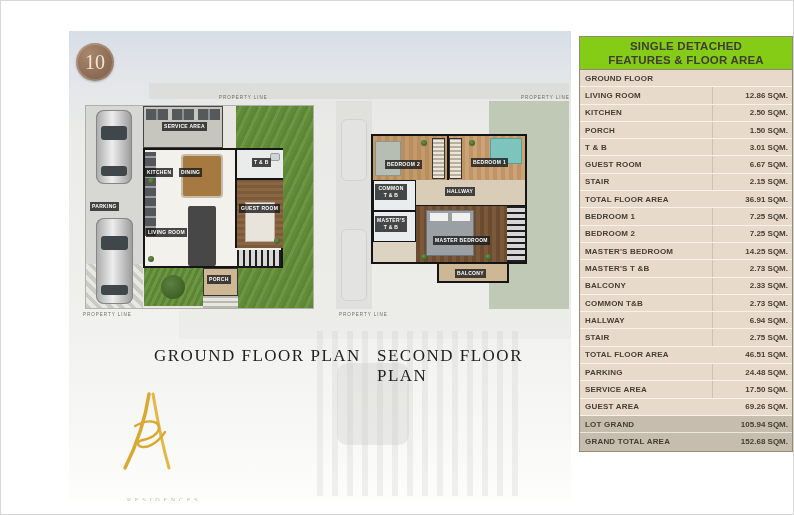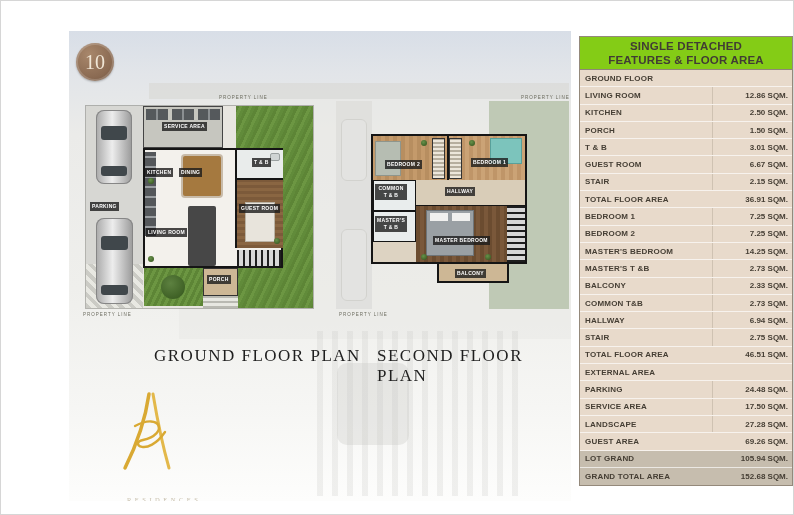--- a/index.html
+++ b/index.html
@@ -311,34 +311,27 @@
           <div class="t-value">6.94 SQM.</div>
         </div>
         <div class="t-row t-data">
           <div class="t-label">STAIR</div>
           <div class="t-value">2.75 SQM.</div>
         </div>
         <div class="t-row t-total">
           <div class="t-label">TOTAL FLOOR AREA</div>
           <div class="t-value">46.51 SQM.</div>
         </div>
-        <div class="t-row t-section">
-          <div class="t-label">EXTERNAL AREA</div>
-        </div>
         <div class="t-row t-data">
           <div class="t-label">PARKING</div>
           <div class="t-value">24.48 SQM.</div>
         </div>
         <div class="t-row t-data">
           <div class="t-label">SERVICE AREA</div>
           <div class="t-value">17.50 SQM.</div>
-        </div>
-        <div class="t-row t-data">
-          <div class="t-label">LANDSCAPE</div>
-          <div class="t-value">27.28 SQM.</div>
         </div>
         <div class="t-row t-total">
           <div class="t-label">GUEST AREA</div>
           <div class="t-value">69.26 SQM.</div>
         </div>
         <div class="t-row t-footer">
           <div class="t-label">LOT GRAND</div>
           <div class="t-value">105.94 SQM.</div>
         </div>
         <div class="t-row t-footer">

